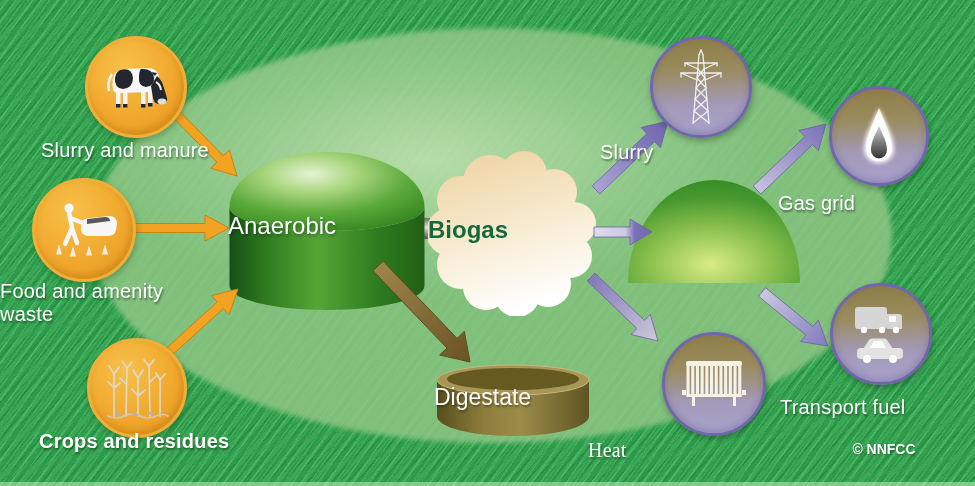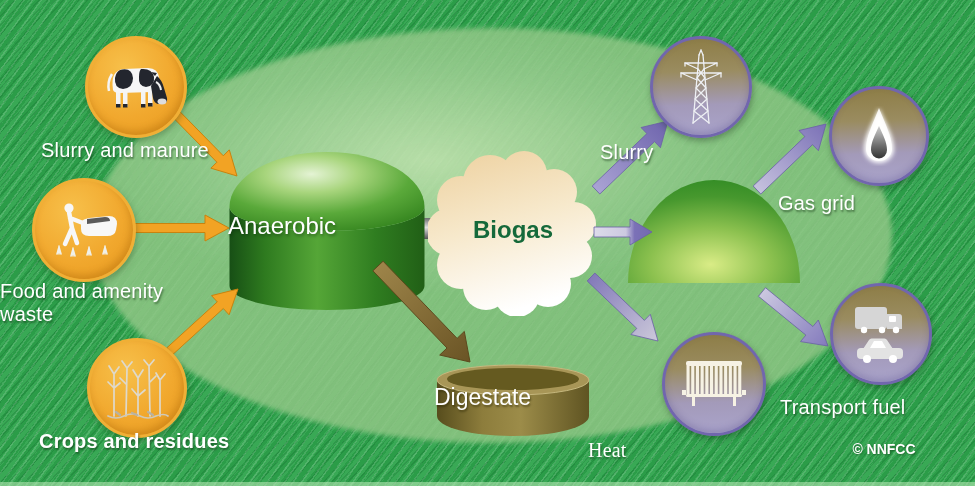--- a/index.html
+++ b/index.html
@@ -36,21 +36,21 @@
     position:absolute; width:200px; text-align:left;
     color:#ffffff; font-size:20px; letter-spacing:.2px;
     text-shadow: 1px 1.5px 2px rgba(20,50,20,.55);
   }
   .proc-label-green { color:#15693a; font-weight:700; }
   .digester-label {
     position:absolute; left:0; top:62px; width:100%; text-align:left;
     color:#fff; font-size:24px; line-height:28px;
     text-shadow:1px 2px 3px rgba(10,40,10,.45);
   }
-  .cloud-label { position:absolute; left:0; top:68px; width:100%; text-align:center; font-size:24px; }
+  .cloud-label { position:absolute; left:0; top:68px; width:100%; text-align:left; font-size:24px; }
   .dome-label  { position:absolute; left:0; top:38px; width:100%; text-align:center; font-size:24px; }
   .tub-label   { position:absolute; left:0; top:26px; width:100%; text-align:left;
                  color:#fff; font-size:23px; text-shadow:1px 2px 2px rgba(40,35,0,.5); }
   .copyright { position:absolute; left:784px; top:441px; width:200px; text-align:center;
                color:#fff; font-size:14px; font-weight:bold; text-shadow:1px 1px 2px rgba(20,50,20,.5); }
 </style>
 </head>
 <body>
 
 <div class="stage">

